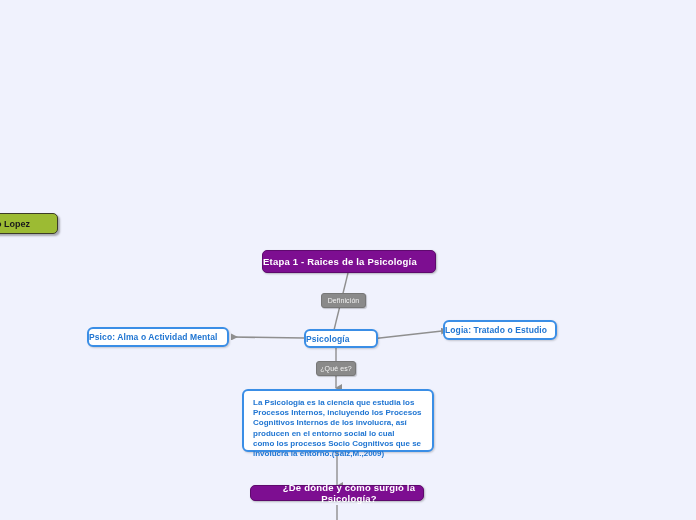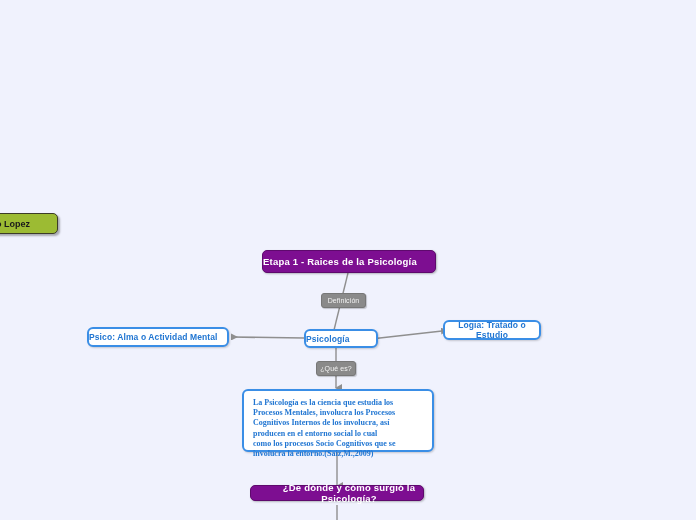--- a/index.html
+++ b/index.html
@@ -63,21 +63,20 @@
     color: #2176d2;
     border: 2px solid #3a8ee6;
     border-radius: 6px;
     font-size: 8px;
     line-height: 1.28;
     text-align: left;
     justify-content: flex-start;
     align-items: flex-start;
     padding: 7px 8px 7px 9px;
     box-shadow: 1px 1px 2px rgba(0,0,0,0.18);
-    font-family: Liberation Serif, serif;
   }
   
   .node-green {
     background: #9cbb33;
     color: #1a1a1a;
     border: 1px solid #3c3c28;
     border-radius: 5px;
     font-size: 9px;
     box-shadow: 2px 2px 2px rgba(0,0,0,0.3);
     justify-content: flex-start;
@@ -146,31 +145,31 @@
   </div>
 
   <div class="node node-blue" style="left:304px; top:329px; width:74px; height:19px;">
     <span>Psicología</span>
   </div>
 
   <div class="node node-blue" style="left:87px; top:327px; width:142px; height:20px;">
     <span>Psico: Alma o Actividad Mental</span>
   </div>
 
-  <div class="node node-blue" style="left:443px; top:320px; width:98px; height:20px;">
+  <div class="node node-blue" style="left:443px; top:320px; width:114px; height:20px;">
     <span>Logia: Tratado o Estudio</span>
   </div>
 
   <div class="pill-grey" style="left:316px; top:361px; width:40px; height:15px;">
     <span>¿Qué es?</span>
   </div>
 
   <div class="node node-para" style="left:242px; top:389px; width:192px; height:63px; display:block;">
     <span class="para-line">La Psicología es la ciencia que estudia los</span>
-    <span class="para-line">Procesos Mentales, involucra los Procesos</span>
+    <span class="para-line">Procesos Internos, incluyendo los Procesos</span>
     <span class="para-line">Cognitivos Internos de los involucra, así</span>
     <span class="para-line">producen en el entorno social lo cual</span>
     <span class="para-line">como los procesos Socio Cognitivos que se</span>
     <span class="para-line">involucra la entorno.(Saiz,M.,2009)</span>
   </div>
 
   <div class="node node-purple" style="left:250px; top:485px; width:174px; height:16px;padding-left:24px;">
     <span>¿De dónde y cómo surgió la Psicología?</span>
   </div>
 

